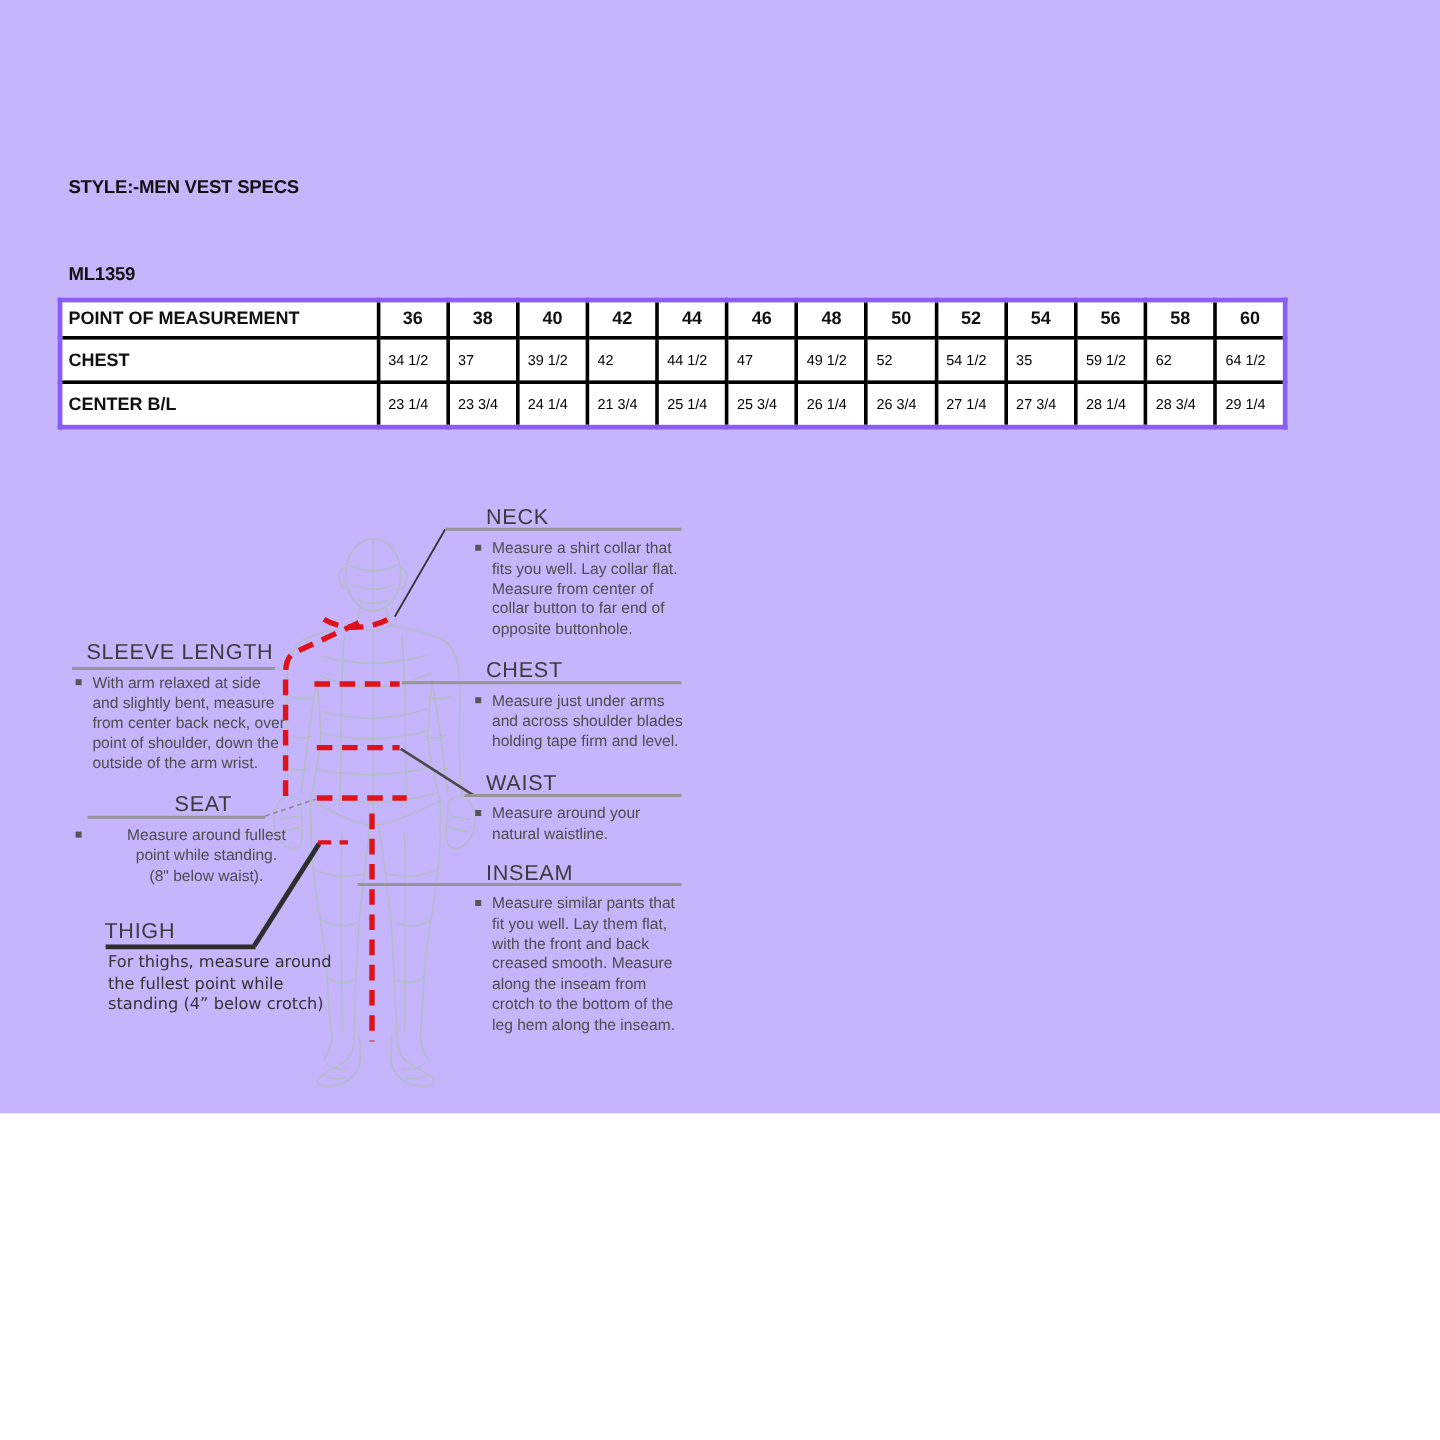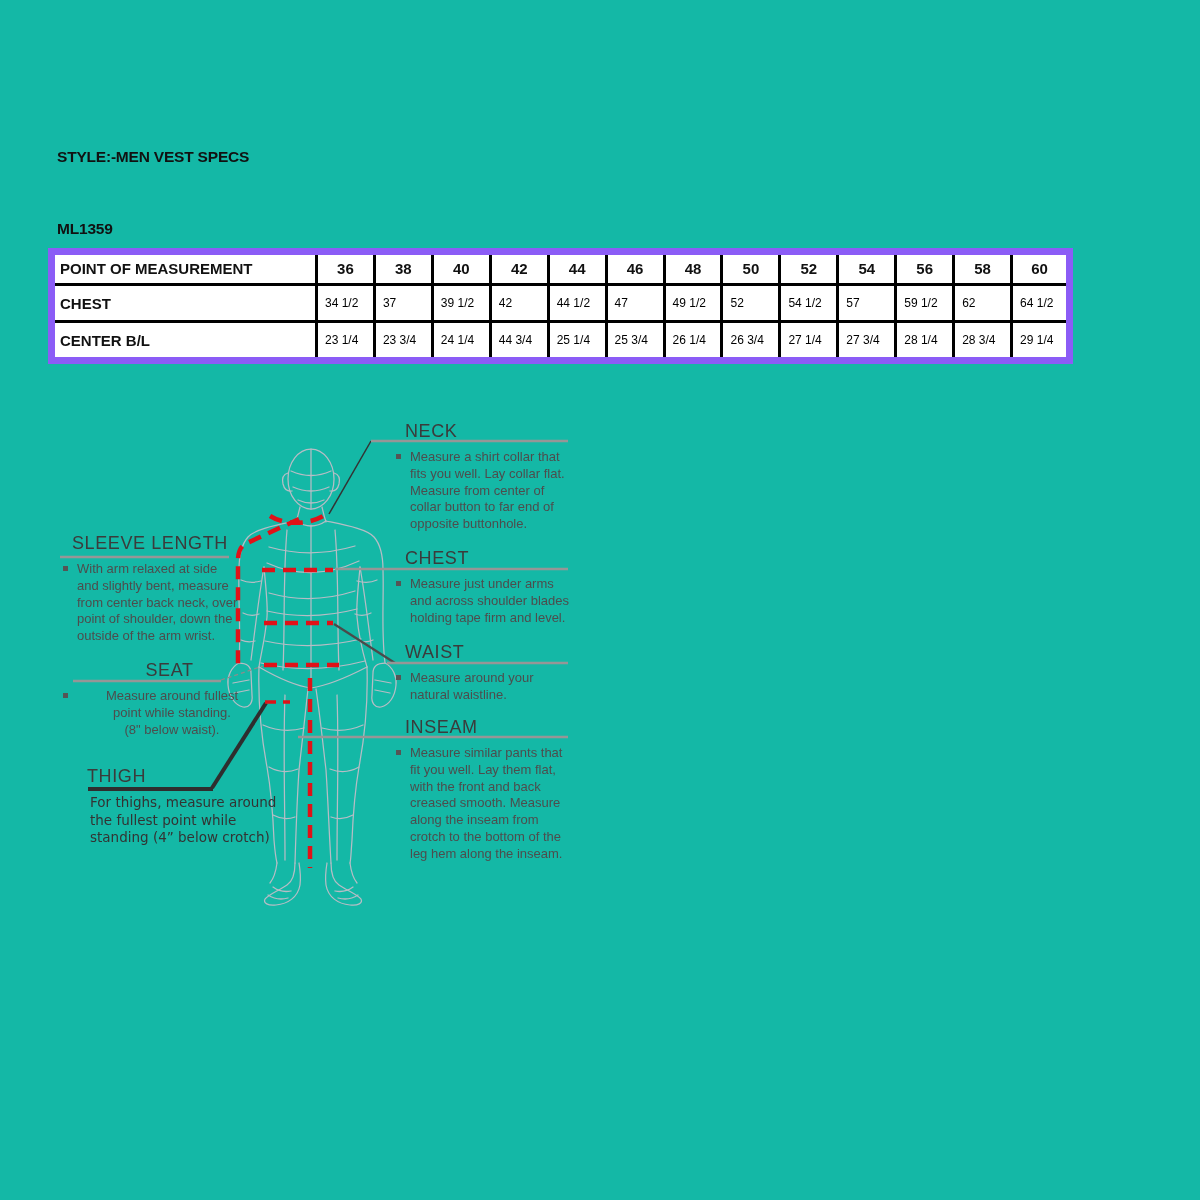--- a/index.html
+++ b/index.html
@@ -6,38 +6,38 @@
     --red:#e01218;
     --wire:#b6bdc5;
     --uline:#969696;
     --dark:#2e2e2e;
     --ink:#111111;
     --bodytext:#4d4d4d;
     --headtext:#3b3b3b;
   }
   html,body{margin:0;padding:0;background:#ffffff;}
   .page{
-    position:relative;width:1200px;height:1200px;background:#14b8a6;overflow:hidden;
+    position:relative;width:1200px;height:928px;background:#c4b5fd;overflow:hidden;
     font-family:"Liberation Sans",sans-serif;color:var(--ink);
   }
   .title1,.title2{
     position:absolute;left:57px;font-weight:bold;font-size:15.5px;letter-spacing:-0.2px;color:var(--ink);
     white-space:nowrap;
   }
   .title1{top:148px;}
   .title2{top:180px;margin-top:40px;}
   .note{
     position:absolute;left:57px;top:378px;font-weight:bold;font-size:13.5px;letter-spacing:-0.3px;
     color:var(--ink);white-space:nowrap;
   }
   table.spec{
     position:absolute;left:48px;top:248px;width:1025px;border-collapse:collapse;table-layout:fixed;
     background:#fff;
   }
-  table.spec{border:7px solid #8b5cf6;}
+  table.spec{border:4px solid #8b5cf6;}
   table.spec th,table.spec td{border:3px solid #000;overflow:hidden;white-space:nowrap;}
   table.spec col.c0{width:265px;}
   table.spec thead th{font-size:15px;font-weight:bold;text-align:center;height:25px;padding:1px 0 2px 0;}
   table.spec thead th.poml{text-align:left;padding-left:5px;}
   table.spec tbody th{font-size:15px;font-weight:bold;text-align:left;padding-left:5px;height:32px;}
   table.spec tbody td{font-size:12px;font-weight:normal;text-align:left;padding-left:7px;height:32px;color:#000;}
   .diagram{position:absolute;left:55px;top:415px;width:560px;height:500px;}
   .figsvg{position:absolute;left:0;top:0;}
   .wire{stroke:var(--wire);stroke-width:1.25;fill:none;stroke-linecap:round;stroke-linejoin:round;}
   .redline{stroke:var(--red);stroke-width:4.5;fill:none;stroke-dasharray:13 8;stroke-linecap:butt;}
@@ -96,31 +96,31 @@
           <th>CHEST</th>
           <td>34 1/2</td>
           <td>37</td>
           <td>39 1/2</td>
           <td>42</td>
           <td>44 1/2</td>
           <td>47</td>
           <td>49 1/2</td>
           <td>52</td>
           <td>54 1/2</td>
-          <td>57</td>
+          <td>35</td>
           <td>59 1/2</td>
           <td>62</td>
           <td>64 1/2</td>
         </tr>
         <tr>
           <th>CENTER B/L</th>
           <td>23 1/4</td>
           <td>23 3/4</td>
           <td>24 1/4</td>
-          <td>44 3/4</td>
+          <td>21 3/4</td>
           <td>25 1/4</td>
           <td>25 3/4</td>
           <td>26 1/4</td>
           <td>26 3/4</td>
           <td>27 1/4</td>
           <td>27 3/4</td>
           <td>28 1/4</td>
           <td>28 3/4</td>
           <td>29 1/4</td>
         </tr>

